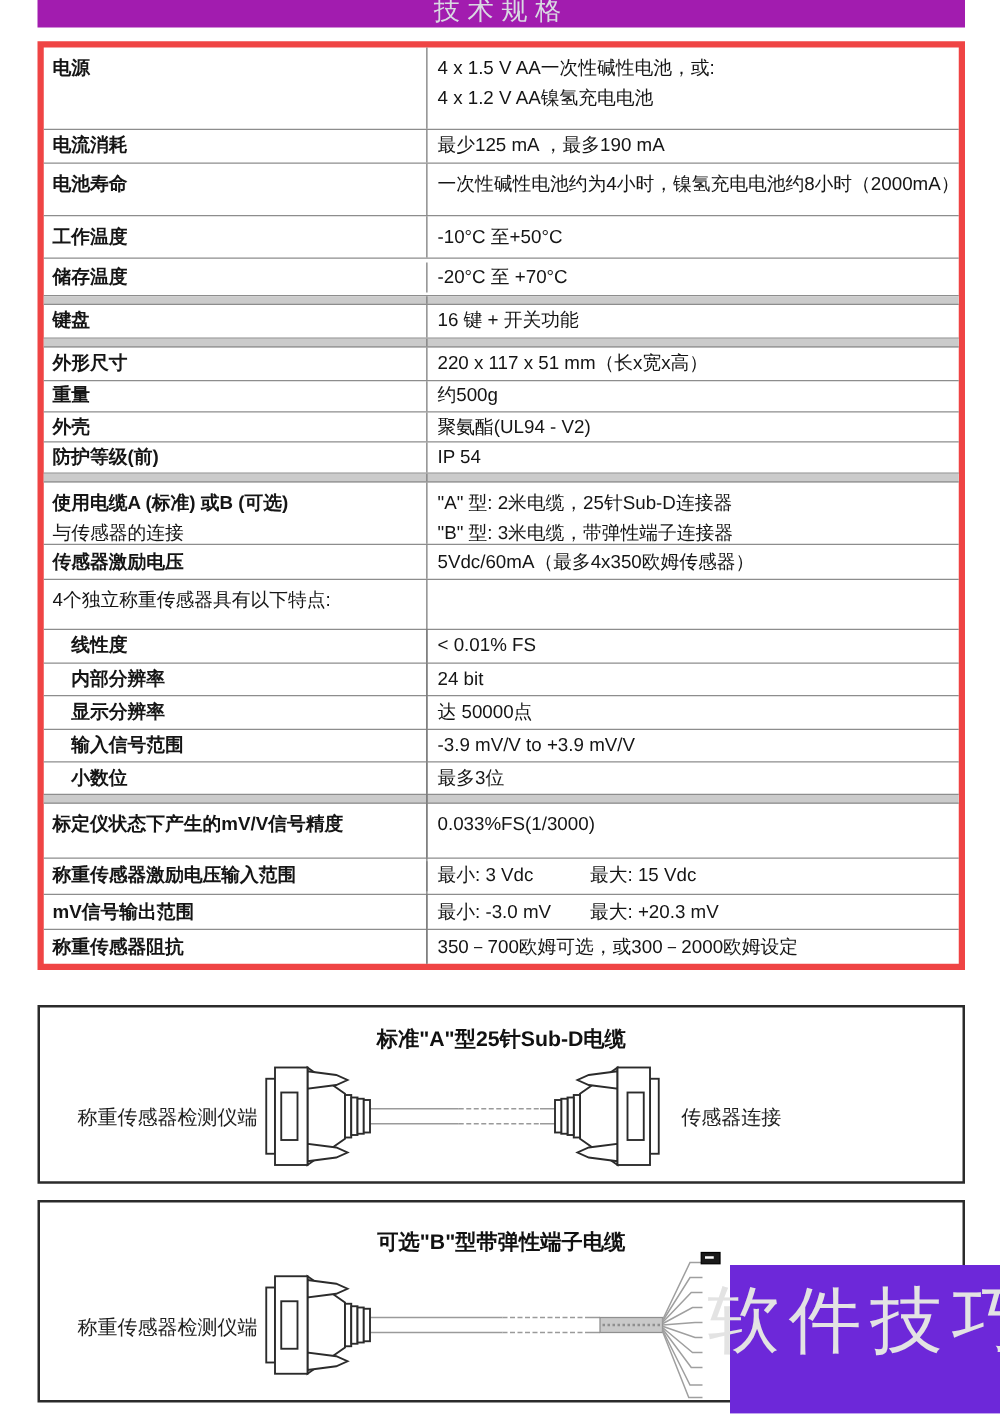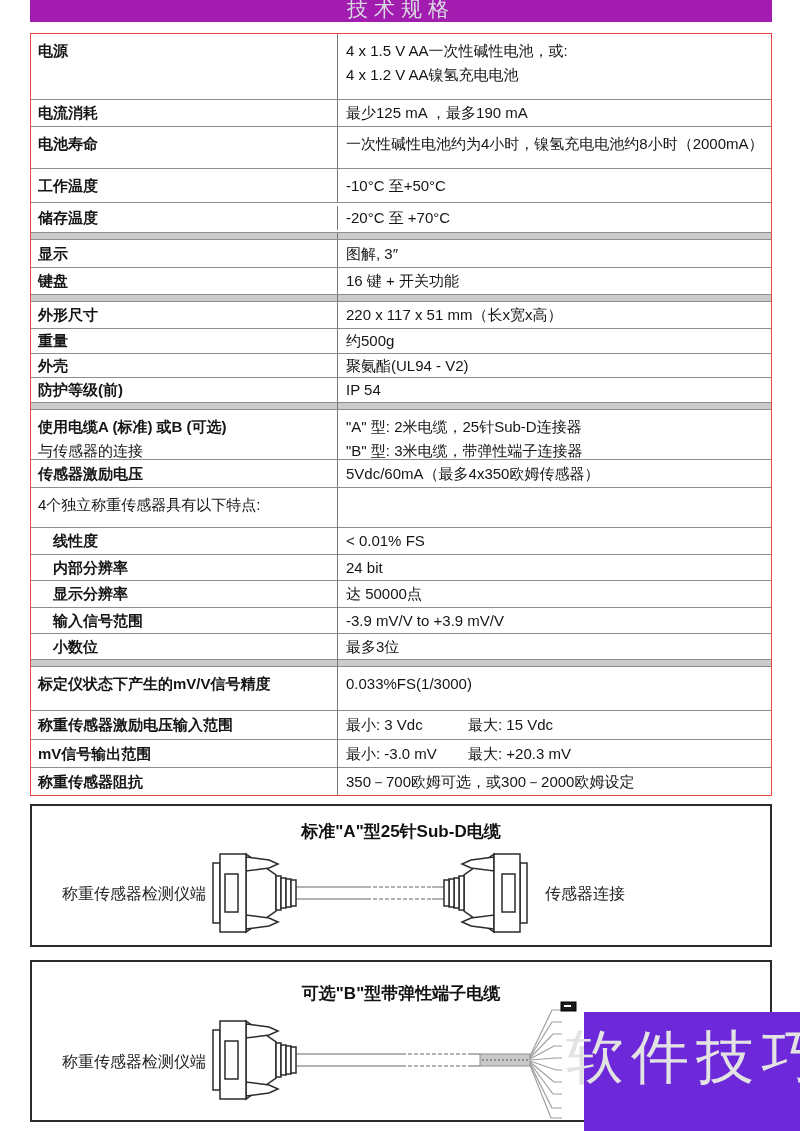--- a/index.html
+++ b/index.html
@@ -7,21 +7,21 @@
         font-family:"Liberation Sans","DejaVu Sans",sans-serif;color:#151515;}
 
   
   .title-bar{position:absolute;left:30px;top:0;width:742px;height:22px;
              background:#a21caf;overflow:hidden;}
   .title-bar span{display:block;text-align:center;font-size:21px;line-height:31px;
                   margin-top:-7px;color:#d9d9e2;letter-spacing:6px;}
 
   
   .spec-table{position:absolute;left:30px;top:33px;width:742px;
-              border:1px solid #ef4444;box-sizing:border-box;background:#fff;}
+              border:5px solid #ef4444;box-sizing:border-box;background:#fff;}
   .trow{display:flex;border-bottom:1px solid #8d8d8d;box-sizing:border-box;}
   .trow:last-child{border-bottom:none;}
   .lcell{width:307px;flex:0 0 307px;border-right:1px solid #787878;box-sizing:border-box;
          padding-left:7px;display:flex;flex-direction:column;justify-content:center;}
   .vcell{flex:1;padding-left:8px;display:flex;flex-direction:column;justify-content:center;box-sizing:border-box;}
   .vtop .lcell,.vtop .vcell{justify-content:flex-start;padding-top:5px;}
   .sep{background:#cbcbcb;}
   .line{line-height:24px;font-size:15px;white-space:nowrap;}
   .lcell .line:first-child{font-weight:bold;}
   .nobold .lcell .line:first-child{font-weight:normal;}
@@ -107,28 +107,20 @@
         <div class="lcell">
           <div class="line">储存温度</div>
         </div>
         <div class="vcell">
           <div class="line"> -20°C 至 +70°C</div>
         </div>
       </div>
       <div class="trow sep" style="height: 7px;">
         <div class="lcell"></div>
         <div class="vcell"></div>
-      </div>
-      <div class="trow" style="height: 28px;">
-        <div class="lcell">
-          <div class="line">显示</div>
-        </div>
-        <div class="vcell">
-          <div class="line">图解, 3″</div>
-        </div>
       </div>
       <div class="trow" style="height: 27px;">
         <div class="lcell">
           <div class="line">键盘</div>
         </div>
         <div class="vcell">
           <div class="line">16 键 + 开关功能</div>
         </div>
       </div>
       <div class="trow sep" style="height: 7px;">

